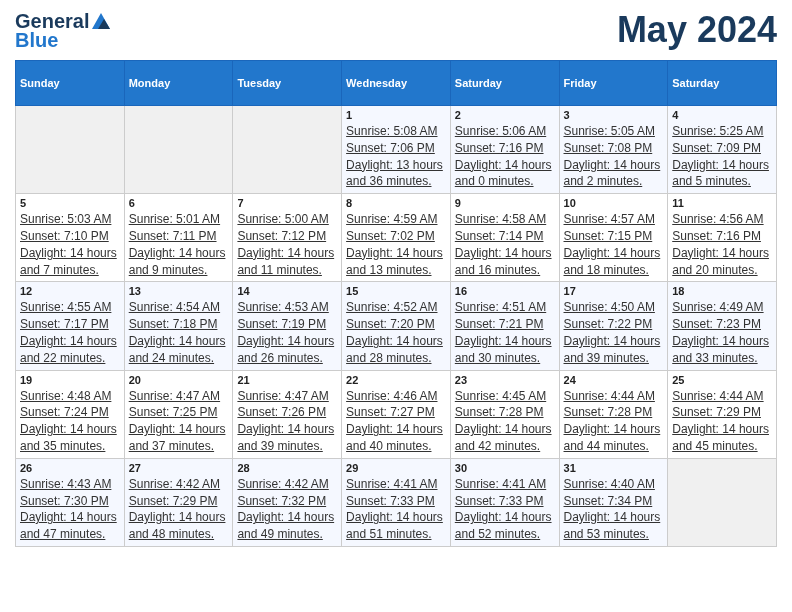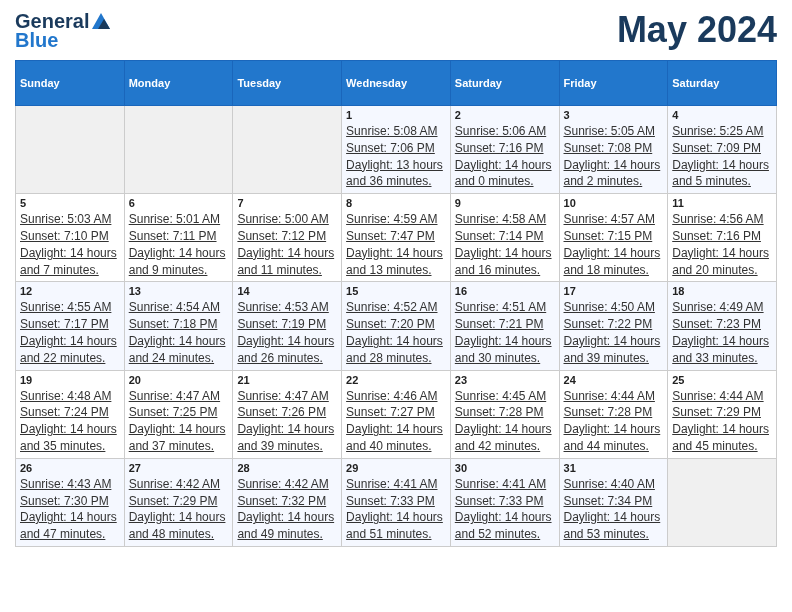--- a/index.html
+++ b/index.html
@@ -144,21 +144,21 @@
           <td>
             <span class="day-num">6</span>
             <div class="cell-content"><span>Sunrise: 5:01 AM</span><br><span>Sunset: 7:11 PM</span><br><span>Daylight: 14 hours</span><br><span>and 9 minutes.</span></div>
           </td>
           <td>
             <span class="day-num">7</span>
             <div class="cell-content"><span>Sunrise: 5:00 AM</span><br><span>Sunset: 7:12 PM</span><br><span>Daylight: 14 hours</span><br><span>and 11 minutes.</span></div>
           </td>
           <td>
             <span class="day-num">8</span>
-            <div class="cell-content"><span>Sunrise: 4:59 AM</span><br><span>Sunset: 7:47 PM</span><br><span>Daylight: 14 hours</span><br><span>and 13 minutes.</span></div>
+            <div class="cell-content"><span>Sunrise: 4:59 AM</span><br><span>Sunset: 7:02 PM</span><br><span>Daylight: 14 hours</span><br><span>and 13 minutes.</span></div>
           </td>
           <td>
             <span class="day-num">9</span>
             <div class="cell-content"><span>Sunrise: 4:58 AM</span><br><span>Sunset: 7:14 PM</span><br><span>Daylight: 14 hours</span><br><span>and 16 minutes.</span></div>
           </td>
           <td>
             <span class="day-num">10</span>
             <div class="cell-content"><span>Sunrise: 4:57 AM</span><br><span>Sunset: 7:15 PM</span><br><span>Daylight: 14 hours</span><br><span>and 18 minutes.</span></div>
           </td>
           <td>

